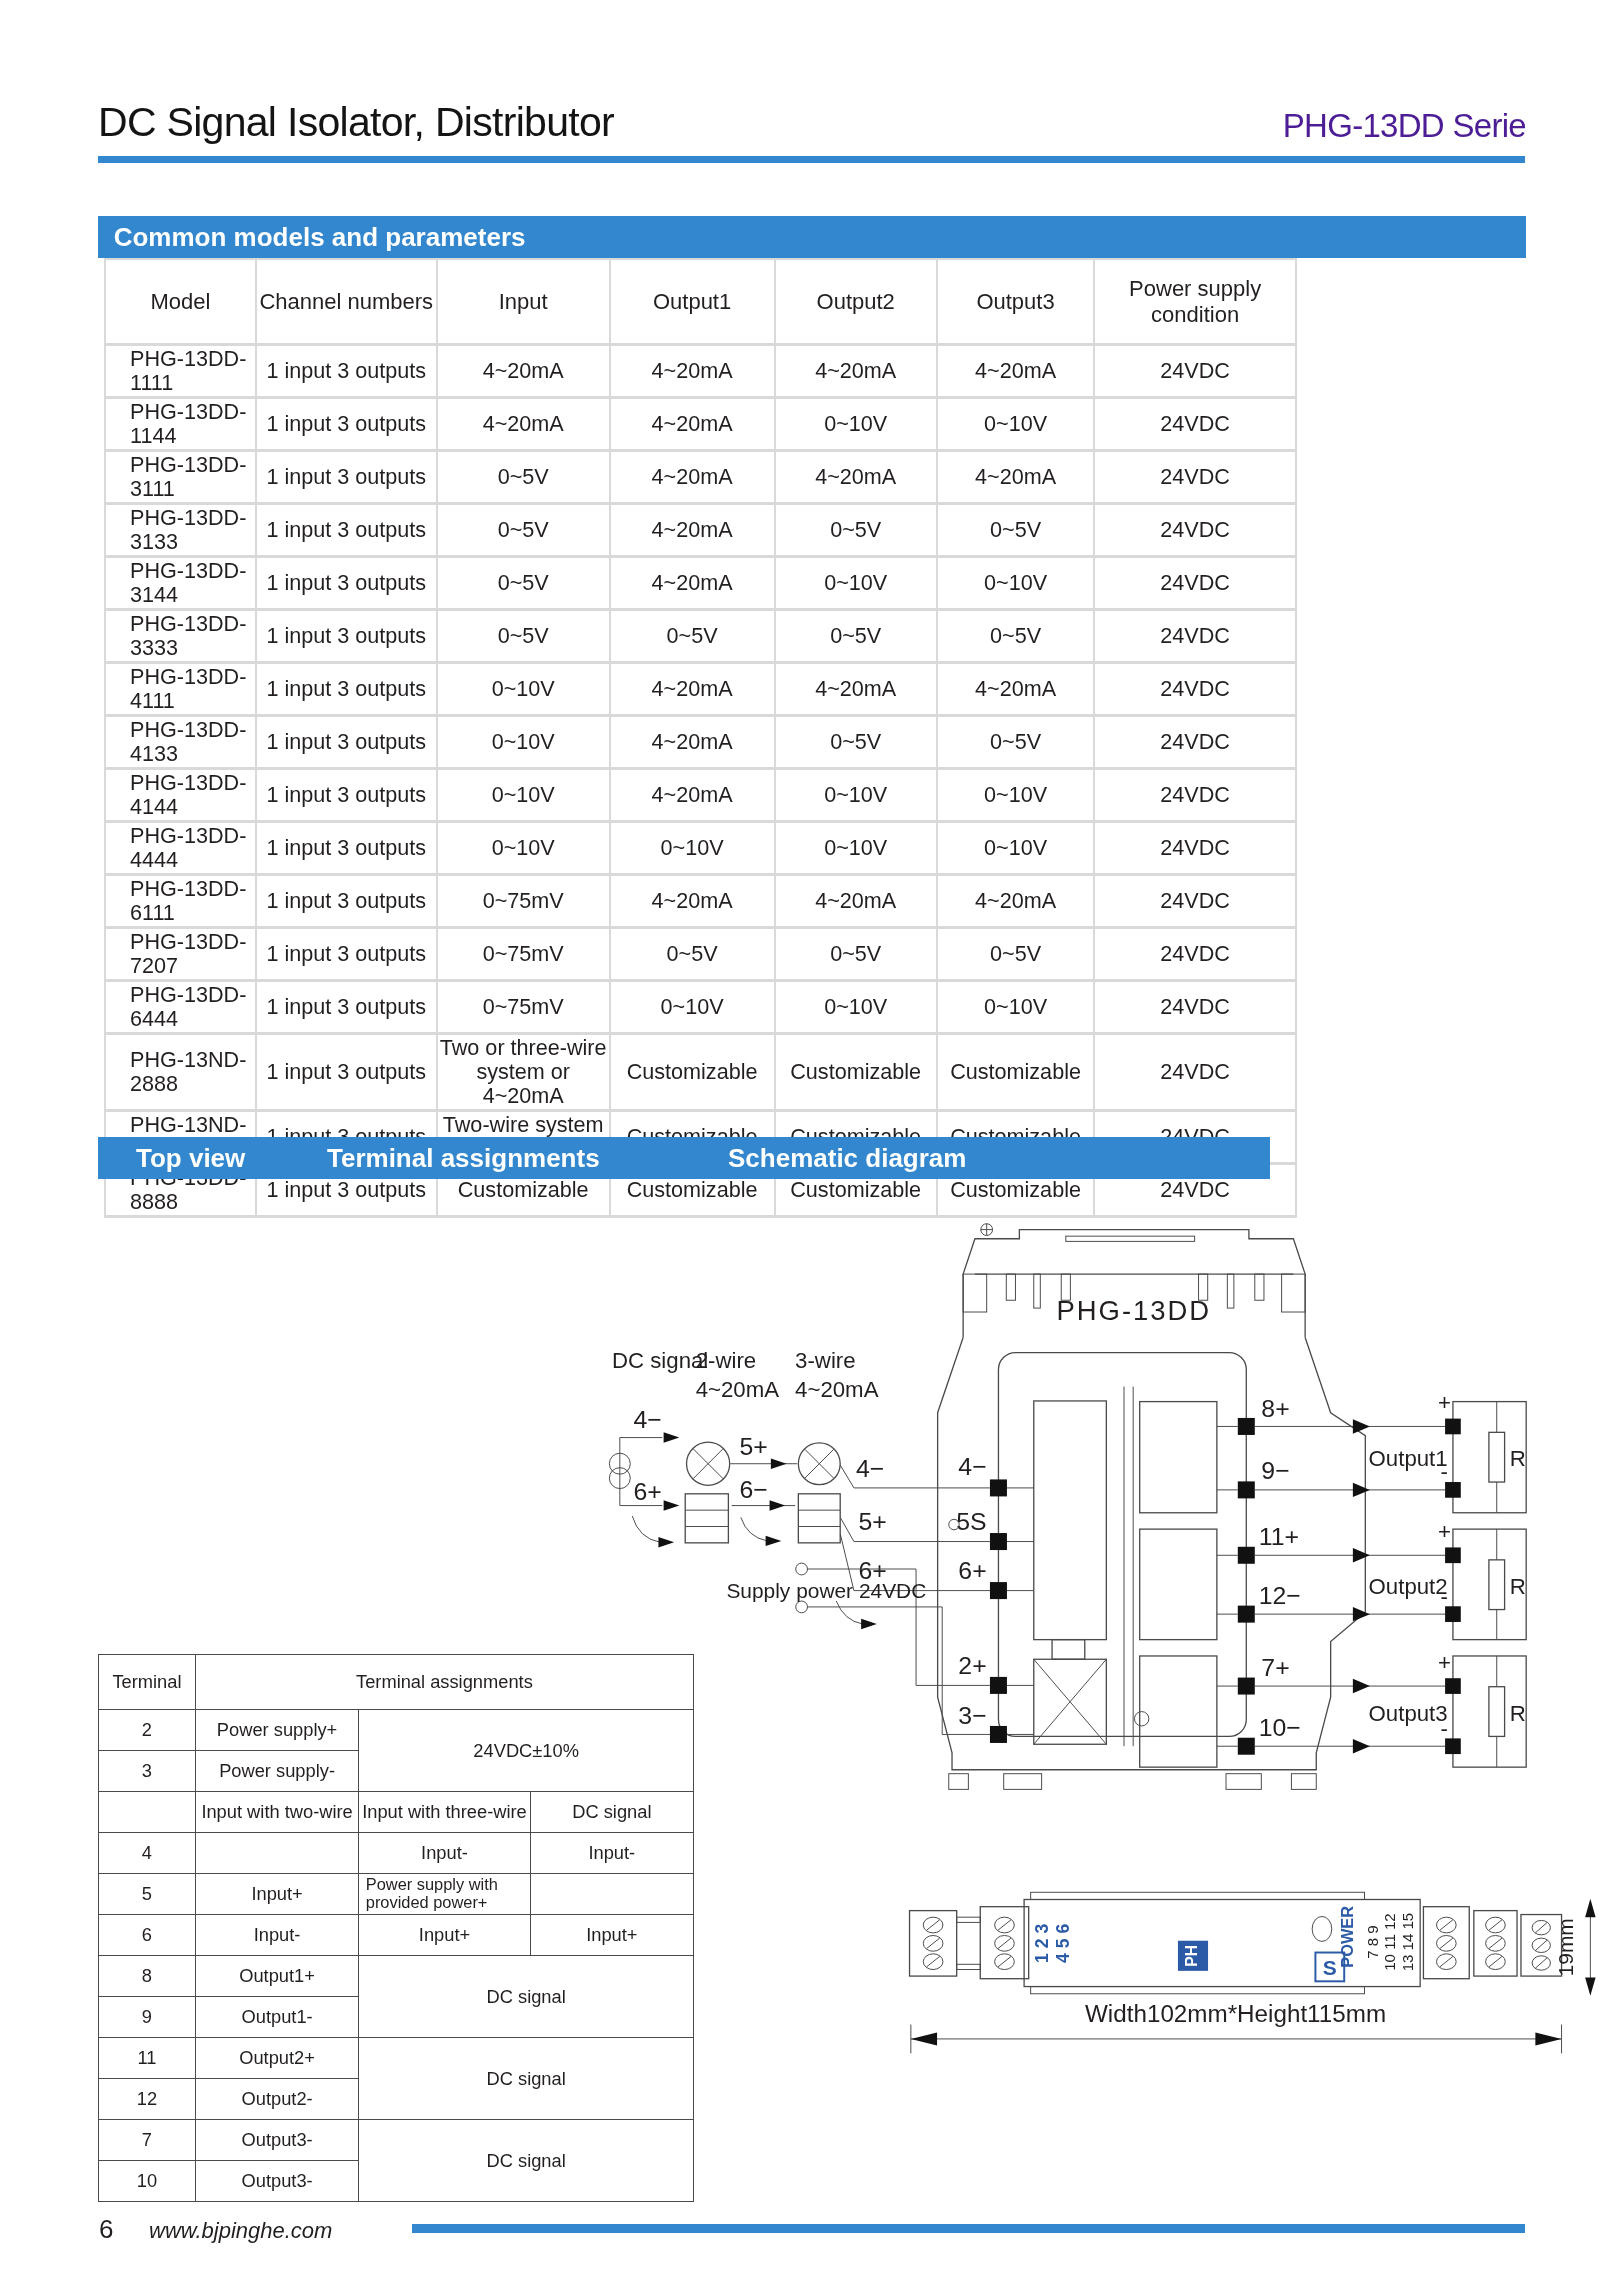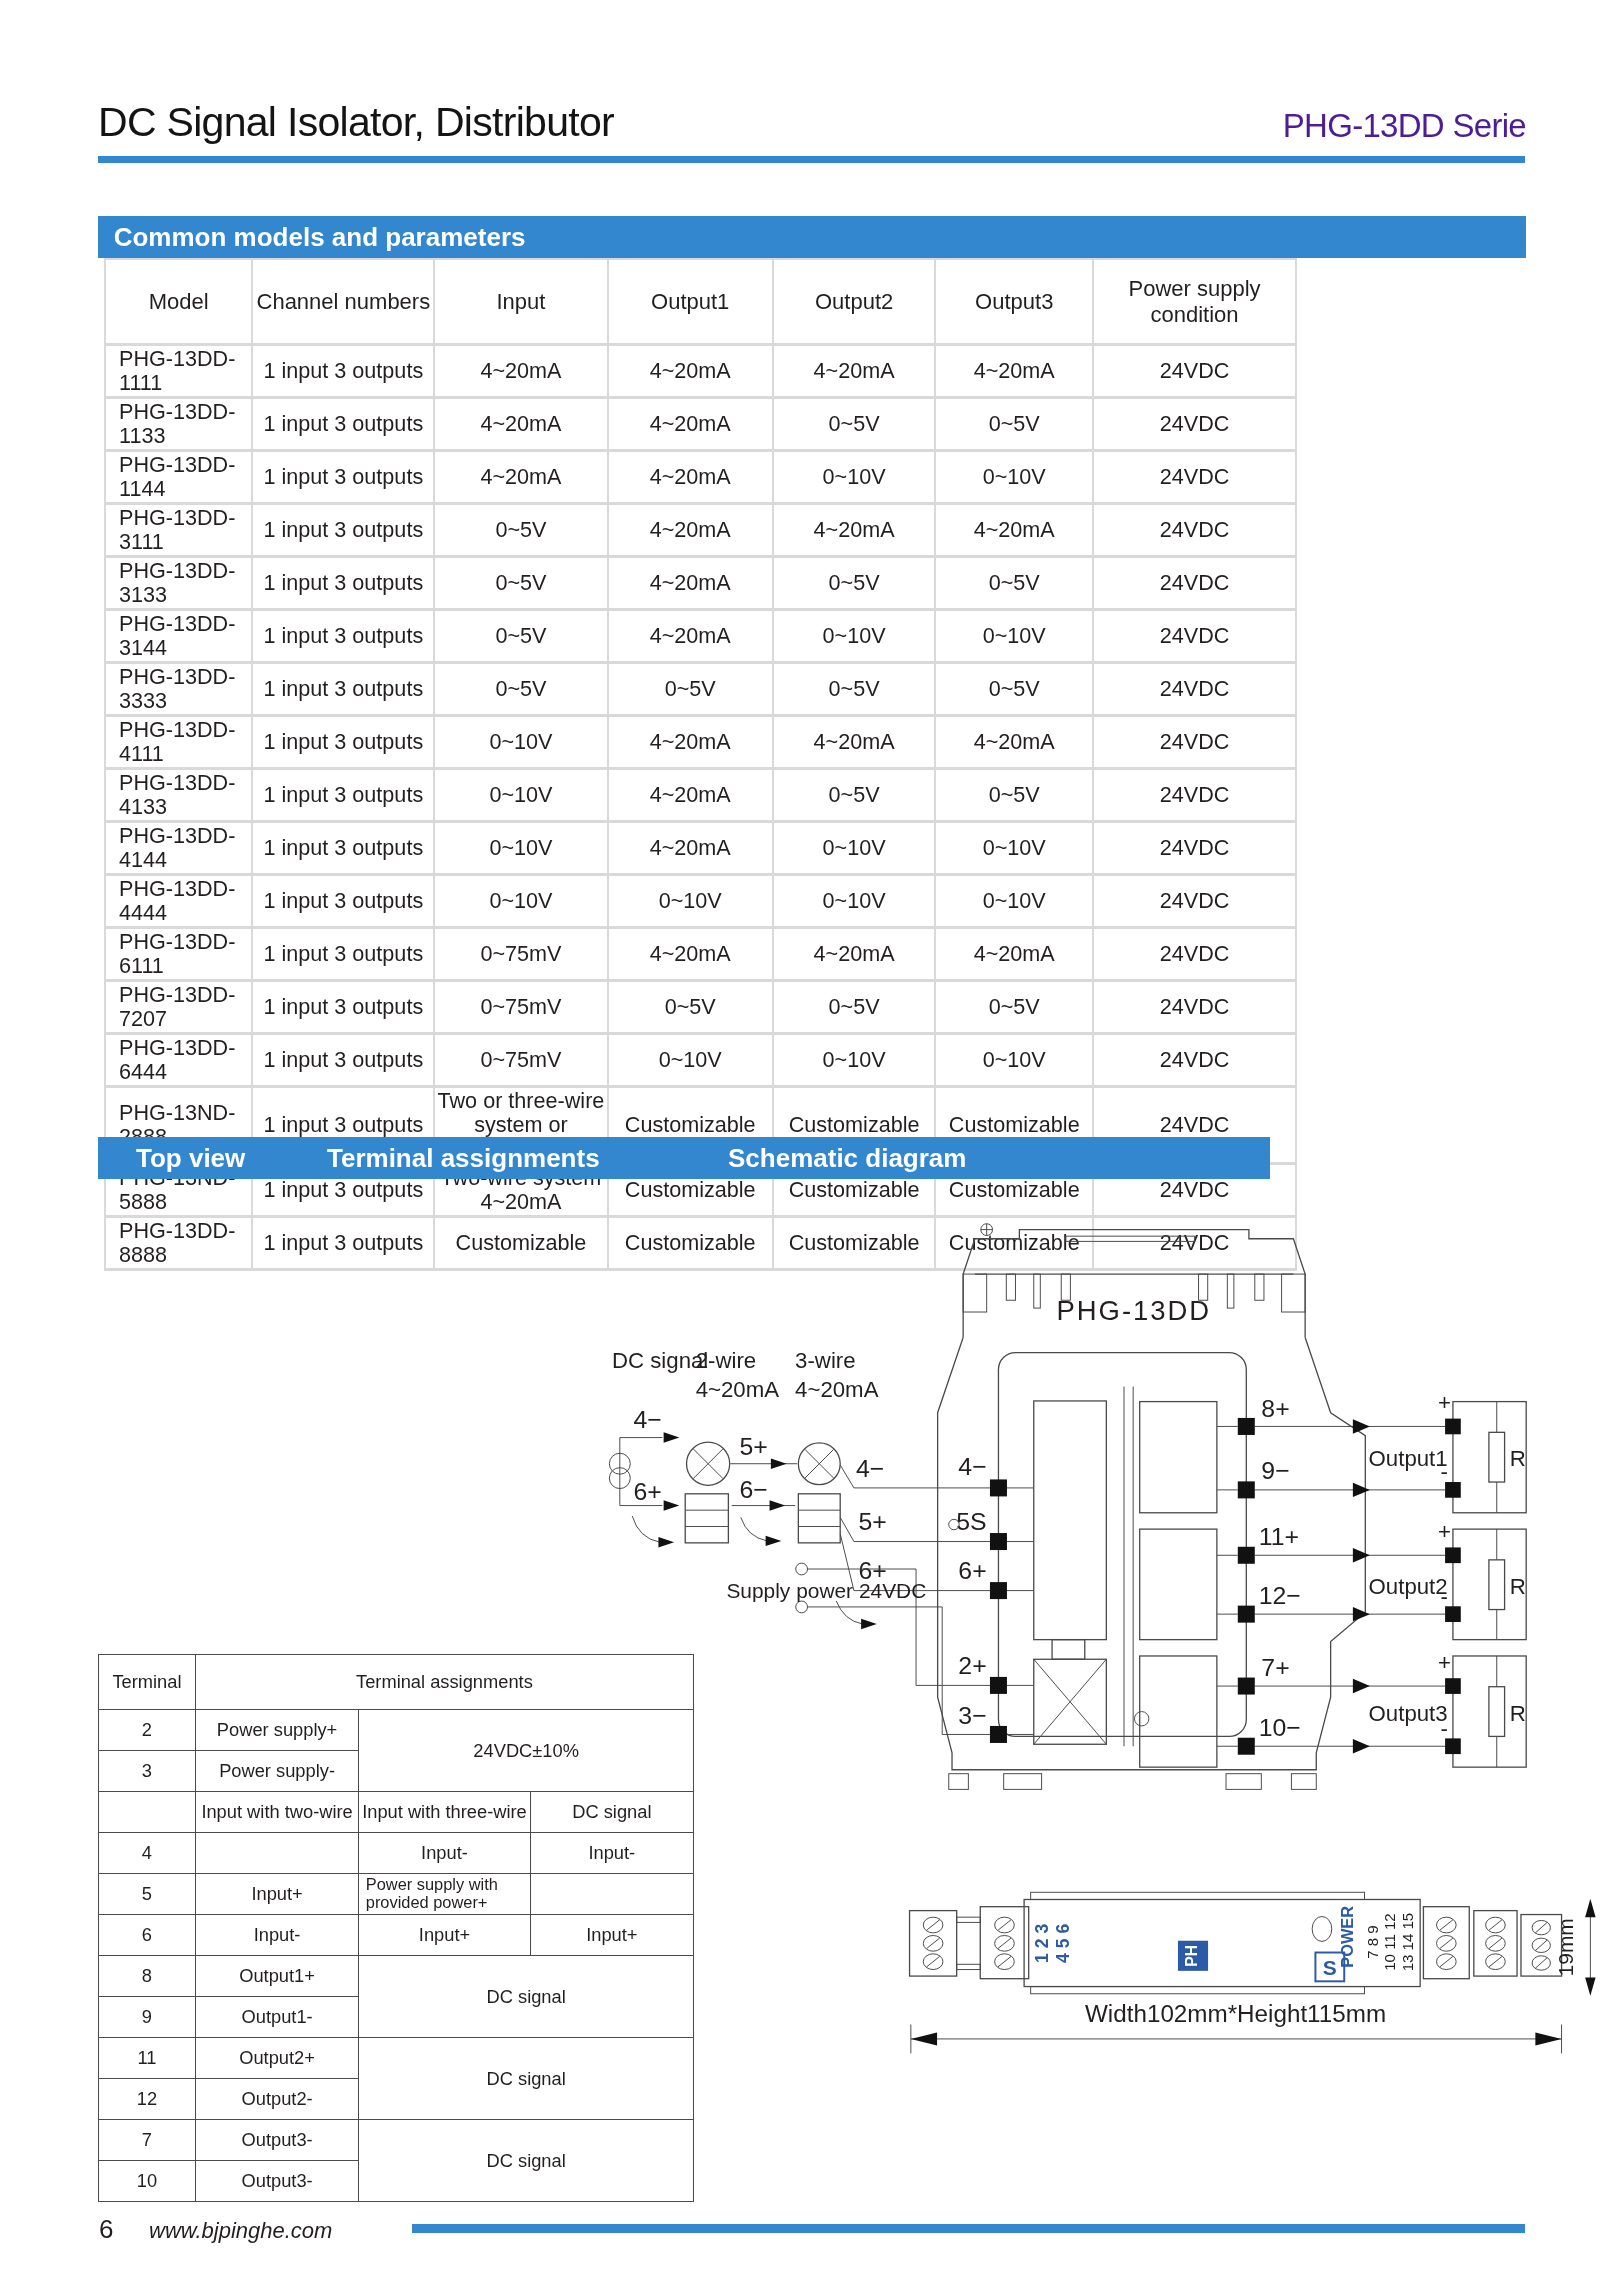--- a/index.html
+++ b/index.html
@@ -14,21 +14,21 @@
                font-size:26px;font-weight:bold;line-height:42px;}
   .bar-models{top:216px;padding-left:15.7px;width:1412px;}
   .bar-three{top:1137px;}
   .bar-three span{position:absolute;top:0;}
   
   .models-table{position:absolute;left:104px;top:258px;width:1193px;border-collapse:collapse;}
   .models-table th{height:81px;font-weight:normal;font-size:22px;text-align:center;
                    border:2px solid #d9d9d9;border-bottom:3.9px solid #d9d9d9;}
   .models-table td{height:41px;font-size:21.6px;text-align:center;border-left:2px solid #d9d9d9;
                    border-right:2px solid #d9d9d9;border-bottom:3.9px solid #d9d9d9;white-space:pre-line;line-height:24px;}
-  .models-table td.model-cell{text-align:left;padding-left:13px;}
+  .models-table td.model-cell{text-align:left;padding-left:24px;}
   
   .terminal-table{position:absolute;left:98px;top:1654px;width:596px;border-collapse:collapse;
                   font-size:18.3px;color:#231f20;}
   .terminal-table td{border:1.3px solid #4a4a4a;text-align:center;height:38px;line-height:19.6px;margin-top:25px;}
   .terminal-table tr.head td{height:52px;}
   .terminal-table td.small-cell{font-size:16.4px;text-align:left;padding-left:6.5px;line-height:17.7px;}
   
   .schematic-svg{position:absolute;left:576px;top:1210px;}
   .topview-svg{position:absolute;left:903px;top:1883px;}
   svg text{fill:#231f20;}
@@ -78,29 +78,20 @@
         <tr>
           <td class="model-cell">PHG-13DD-1111</td>
           <td>1 input 3 outputs</td>
           <td>4~20mA</td>
           <td>4~20mA</td>
           <td>4~20mA</td>
           <td>4~20mA</td>
           <td>24VDC</td>
         </tr>
         <tr>
-          <td class="model-cell">PHG-13DD-1133</td>
-          <td>1 input 3 outputs</td>
-          <td>4~20mA</td>
-          <td>4~20mA</td>
-          <td>0~5V</td>
-          <td>0~5V</td>
-          <td>24VDC</td>
-        </tr>
-        <tr>
           <td class="model-cell">PHG-13DD-1144</td>
           <td>1 input 3 outputs</td>
           <td>4~20mA</td>
           <td>4~20mA</td>
           <td>0~10V</td>
           <td>0~10V</td>
           <td>24VDC</td>
         </tr>
         <tr>
           <td class="model-cell">PHG-13DD-3111</td>

